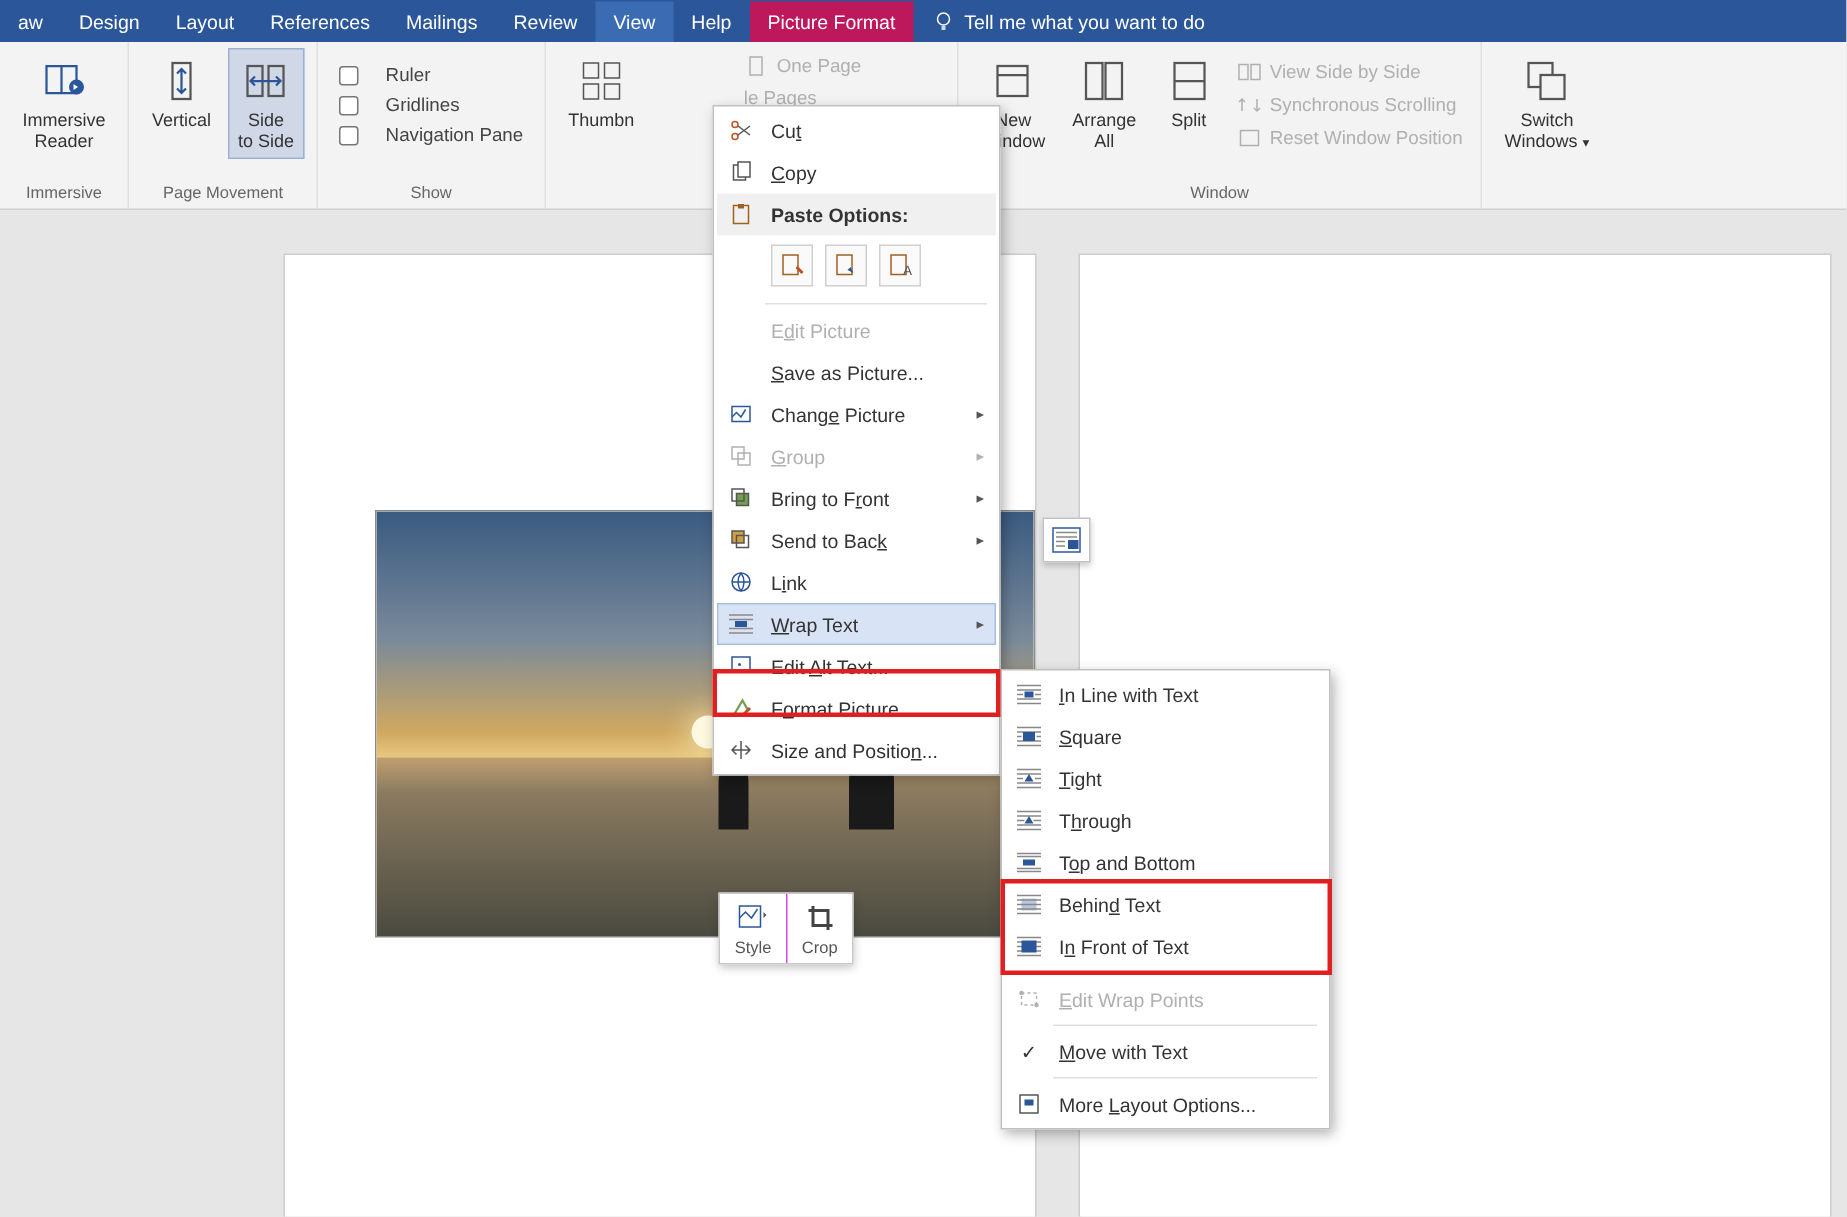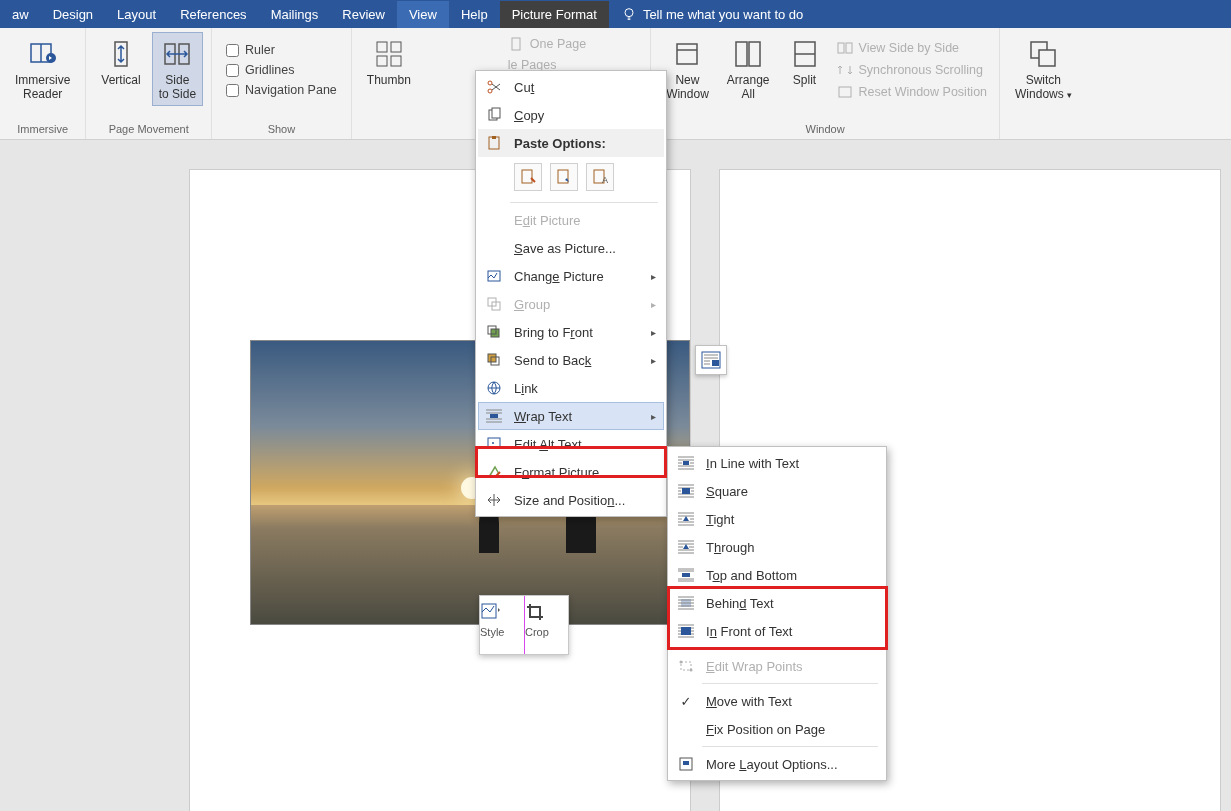--- a/index.html
+++ b/index.html
@@ -1,32 +1,32 @@
 <!DOCTYPE html>
 <html><head>
 <meta charset="utf-8">
 <style>
 * { margin: 0; padding: 0; box-sizing: border-box; font-family: "Segoe UI", Tahoma, sans-serif; }
 body { background: #e6e6e6; width: 1231px; height: 811px; overflow: hidden; position: relative; }
 
 .titlebar { background: #2b579a; height: 28px; display: flex; align-items: center; color: #fff; font-size: 13px; }
 .tab { padding: 6px 12px; cursor: pointer; }
 .tab.active { background: #3b6cb3; }
-.tab.format { background: #404040; }
+.tab.format { background: #be185d; }
 .tell-me { display: flex; align-items: center; gap: 6px; padding: 0 12px; }
 .tell-me svg { width: 16px; height: 16px; }
 
 .ribbon { background: #f3f3f3; height: 112px; display: flex; border-bottom: 1px solid #d0d0d0; position: relative; }
 .group { border-right: 1px solid #e0e0e0; padding: 4px 8px 0; display: flex; flex-direction: column; align-items: center; font-size: 11px; color: #555; }
 .group-body { display: flex; align-items: flex-start; gap: 4px; flex: 1; }
 .group-label { padding: 2px 0 4px; color: #666; }
 .big-btn { display: flex; flex-direction: column; align-items: center; gap: 2px; padding: 4px 6px; font-size: 12px; color: #333; cursor: pointer; border: 1px solid transparent; }
 .big-btn.pressed { background: #d0d8e8; border: 1px solid #9bb0d0; }
 .big-btn .icon-box { width: 34px; height: 34px; display: flex; align-items: center; justify-content: center; }
-.check-row { display: flex; align-items: center; gap: 6px; font-size: 12.5px; color: #444; padding: 3px 0; cursor: pointer; }
+.check-row { display: flex; align-items: center; gap: 18px; font-size: 12.5px; color: #444; padding: 3px 0; cursor: pointer; }
 .check-row input { width: 13px; height: 13px; }
 .small-stack { display: flex; flex-direction: column; gap: 2px; padding: 2px 4px; font-size: 12.5px; color: #444; }
 .small-row { display: flex; align-items: center; gap: 6px; padding: 2px 0; cursor: pointer; white-space: nowrap; }
 .small-row svg { width: 16px; height: 16px; flex-shrink: 0; }
 .disabled { color: #b0b0b0; cursor: default; }
 
 .doc-area { position: absolute; top: 140px; left: 0; right: 0; bottom: 0; background: #e6e6e6; }
 .page { position: absolute; background: #fff; box-shadow: 0 0 0 1px #ccc; }
 .page.left { left: 190px; top: 30px; width: 500px; height: 670px; }
 .page.right { left: 720px; top: 30px; width: 500px; height: 670px; }
@@ -34,21 +34,21 @@
 .sky { position: absolute; inset: 0; background: linear-gradient(to bottom, #3a5a80 0%, #7a8a9a 30%, #d0a860 52%, #e8c880 58%); }
 .sea { position: absolute; left: 0; right: 0; top: 58%; bottom: 0; background: linear-gradient(to bottom, #c0a070 0%, #8a7a60 20%, #4a4a40 100%); }
 .sun { position: absolute; left: 48%; top: 48%; width: 22px; height: 22px; background: #fff8e0; border-radius: 50%; box-shadow: 0 0 20px #fff0c0; }
 .silhouette { position: absolute; bottom: 25%; width: 20px; height: 50px; background: #1a1a1a; border-radius: 40% 40% 0 0; }
 .silhouette.s1 { left: 52%; }
 .silhouette.s2 { left: 72%; width: 30px; height: 55px; }
 
 .layout-chip { position: absolute; left: 695px; top: 345px; width: 32px; height: 30px; background: #fff; border: 1px solid #c0c0c0; box-shadow: 0 2px 4px rgba(0,0,0,.2); display: flex; align-items: center; justify-content: center; }
 
 .mini-toolbar { position: absolute; left: 479px; top: 595px; background: #fff; border: 1px solid #c8c8c8; box-shadow: 0 2px 6px rgba(0,0,0,.25); display: flex; }
-.mini-cell { width: 44px; padding: 6px 0 16px; display: flex; flex-direction: column; gap: 4px; font-size: 11px; color: #555; cursor: pointer; }
+.mini-cell { width: 44px; padding: 6px 0 4px; display: flex; flex-direction: column; align-items: center; gap: 4px; font-size: 11px; color: #555; cursor: pointer; }
 .mini-cell + .mini-cell { border-left: 1px solid #d946ef; }
 
 .ctx-menu { position: absolute; background: #fff; border: 1px solid #c0c0c0; box-shadow: 2px 3px 8px rgba(0,0,0,.3); font-size: 13px; color: #333; padding: 2px; }
 .ctx-menu.main { left: 475px; top: 70px; width: 192px; }
 .ctx-menu.sub { left: 667px; top: 446px; width: 220px; }
 .ctx-item { display: flex; align-items: center; padding: 5px 8px 5px 6px; gap: 10px; cursor: pointer; position: relative; }
 .ctx-item.disabled { color: #b0b0b0; cursor: default; }
 .ctx-item .ico { width: 20px; height: 18px; display: flex; align-items: center; justify-content: center; flex-shrink: 0; }
 .ctx-item .lbl { flex: 1; }
 .ctx-item.header { font-weight: 600; background: #f0f0f0; cursor: default; }
@@ -159,21 +159,21 @@
             <svg class="ricon" viewBox="0 0 32 32">
               <rect x="4" y="4" width="10" height="10" fill="none" stroke="#555"></rect>
               <rect x="18" y="4" width="10" height="10" fill="none" stroke="#555"></rect>
               <rect x="4" y="18" width="10" height="10" fill="none" stroke="#555"></rect>
               <rect x="18" y="18" width="10" height="10" fill="none" stroke="#555"></rect>
             </svg>
           </div>
         <span>Thumbn</span>
       </div>
       <div style="width:26px"></div>
-      <div class="small-stack" style="margin-left:52px">
+      <div class="small-stack" style="margin-left:28px">
         <div class="small-row disabled">
             <svg viewBox="0 0 16 16">
               <rect x="4" y="2" width="8" height="12" fill="none" stroke="#b0b0b0"></rect>
             </svg>
             <span>One Page</span>
           </div>
         <div class="small-row disabled">
             <span>le Pages</span>
           </div>
         <div class="small-row disabled">
@@ -513,24 +513,20 @@
           <circle cx="14" cy="12" r="1.5" fill="#b0b0b0"></circle>
         </svg>
       </span>
       <span class="lbl"><u class="acc">E</u>dit Wrap Points</span>
     </div>
   <div class="sep"></div>
   <div class="ctx-item">
       <span class="ico" style="color:#333">✓</span>
       <span class="lbl"><u class="acc">M</u>ove with Text</span>
     </div>
-  <div class="ctx-item">
-      <span class="ico"></span>
-      <span class="lbl"><u class="acc">F</u>ix Position on Page</span>
-    </div>
   <div class="sep"></div>
   <div class="ctx-item">
       <span class="ico">
         <svg width="16" height="16" viewBox="0 0 16 16">
           <rect x="2" y="2" width="12" height="12" fill="none" stroke="#555"></rect>
           <rect x="5" y="5" width="6" height="4" fill="#2b579a"></rect>
         </svg>
       </span>
       <span class="lbl">More <u class="acc">L</u>ayout Options...</span>
     </div>

